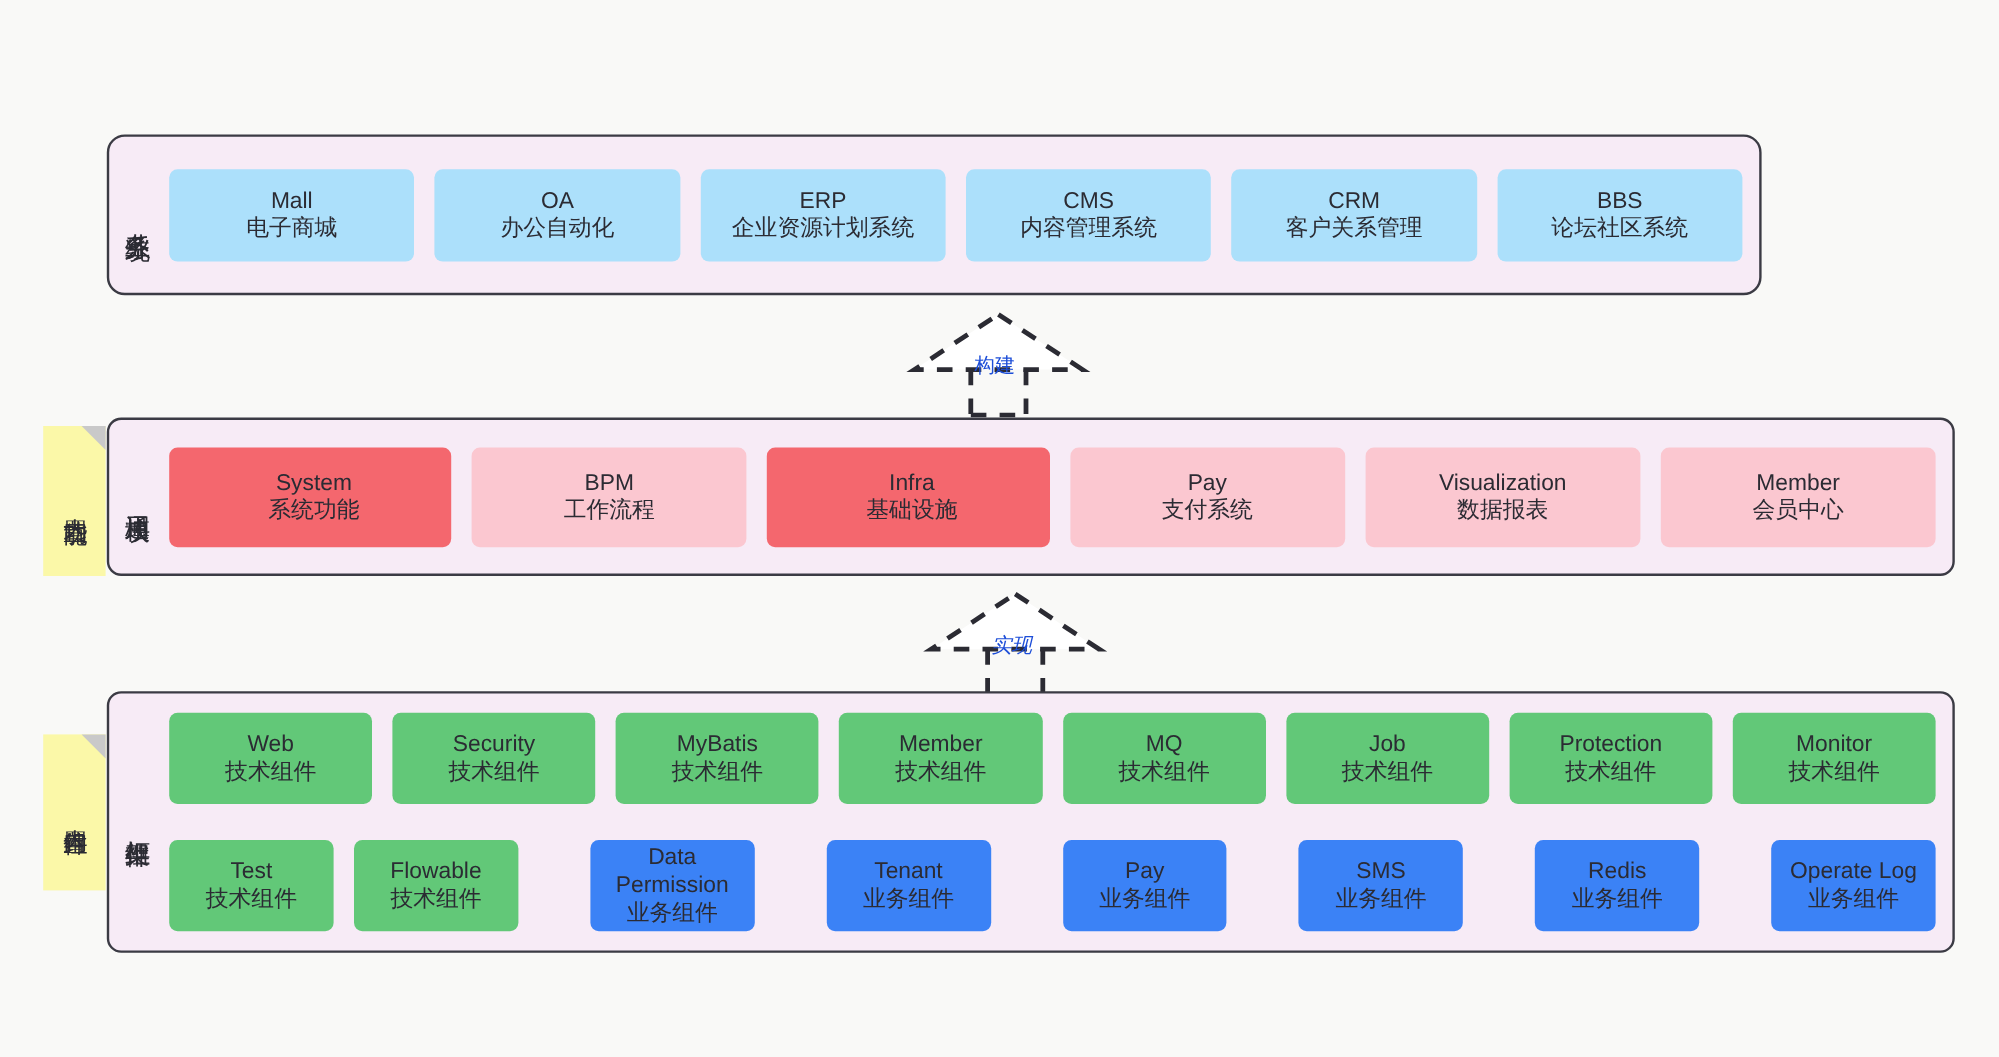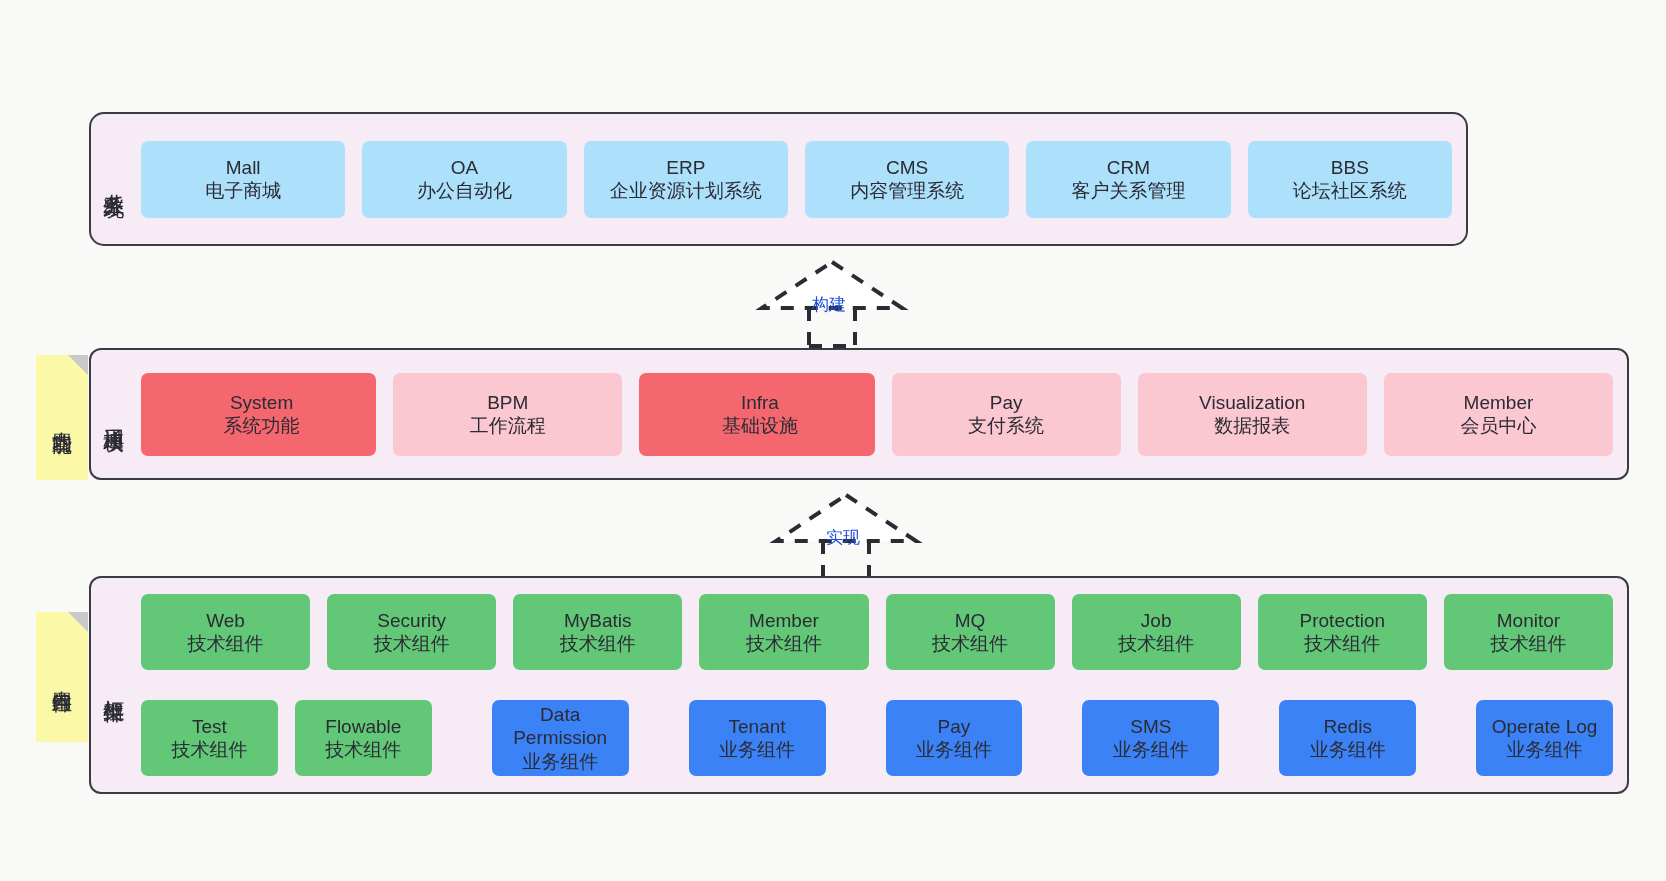--- a/index.html
+++ b/index.html
@@ -203,21 +203,21 @@
   </div>
 
   <div class="arrow" style="left:766px; top:489px; width:160px; height:92px;">
     <svg width="160" height="92" viewBox="0 0 160 92">
       <polygon points="80,6 150,52 10,52" fill="#ffffff" stroke="#2b2b33" stroke-width="4" stroke-dasharray="13 11" stroke-linejoin="miter"></polygon>
       <line x1="57" y1="52" x2="57" y2="92" stroke="#2b2b33" stroke-width="4" stroke-dasharray="13 11"></line>
       <line x1="103" y1="52" x2="103" y2="92" stroke="#2b2b33" stroke-width="4" stroke-dasharray="13 11"></line>
       <line x1="57" y1="90" x2="103" y2="90" stroke="#2b2b33" stroke-width="4" stroke-dasharray="13 11"></line>
     </svg>
   </div>
-  <div class="arrow-label" style="left:826px; top:526px;">实现</div>
+  <div class="arrow-label" style="left:826px; top:526px;font-style:italic;">实现</div>
 
   <div class="sticky" style="left:36px; top:612px; height:130px;">
     <span class="fold"></span>
     <span>内置组件</span>
   </div>
 
   <div class="layer" id="layer-framework" style="left:89px; top:576px; width:1540px; height:218px;">
     <div class="layer-title">框架组件</div>
     <div class="layer-body two-rows">
 

